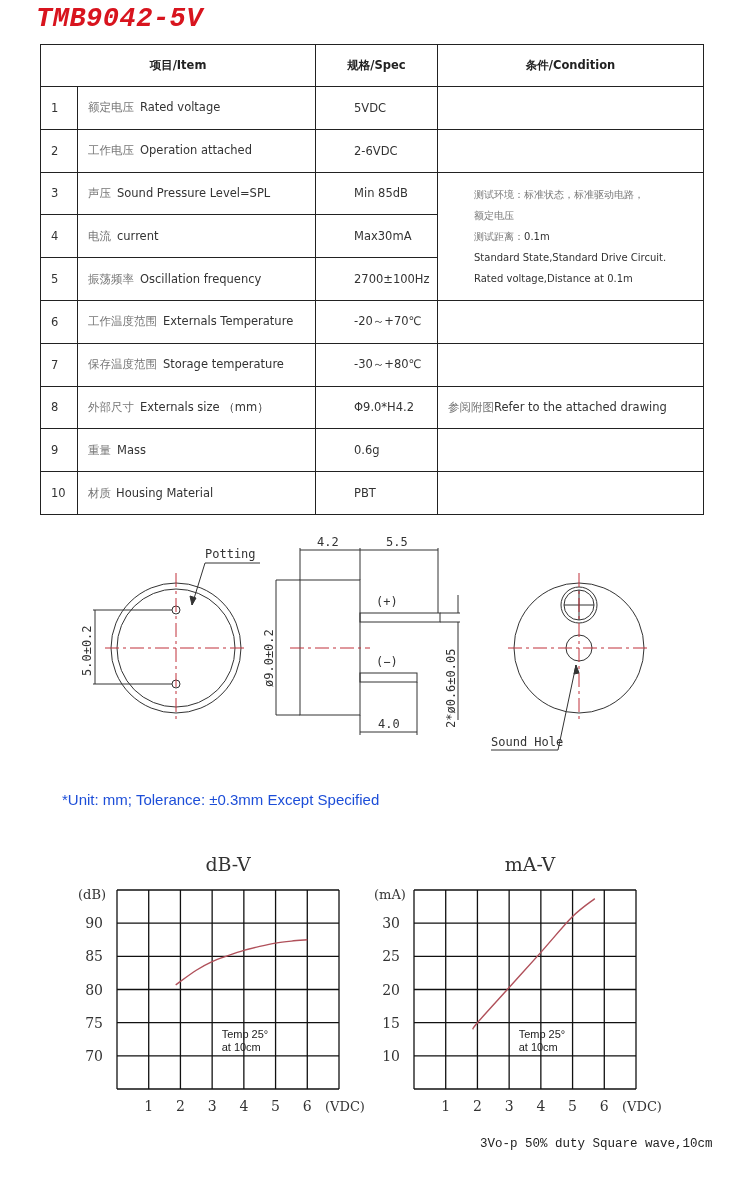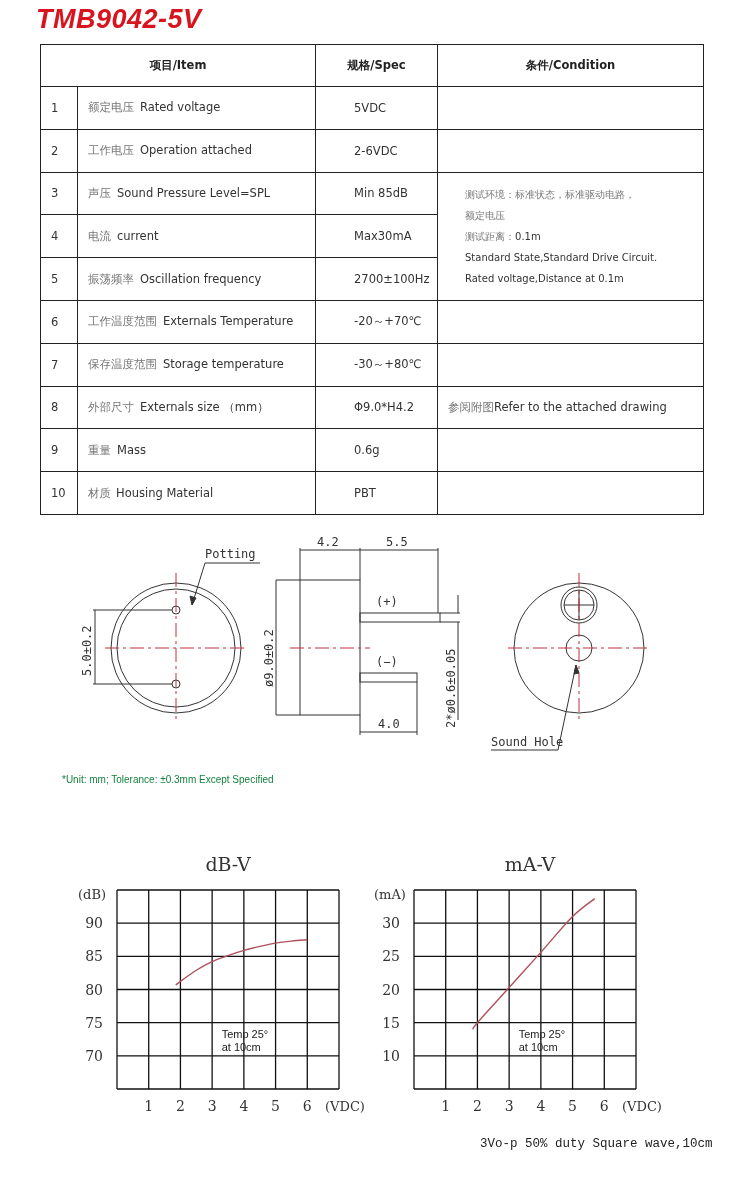--- a/index.html
+++ b/index.html
@@ -1,44 +1,44 @@
 <!DOCTYPE html>
 <html><head>
 <meta charset="utf-8">
 <style>
   * { box-sizing: border-box; margin: 0; padding: 0; }
   html, body { width: 750px; height: 1187px; background: #ffffff; overflow: hidden; }
   body { position: relative; font-family: "Liberation Sans", "DejaVu Sans", sans-serif; color: #333; }
 
   .title {
     position: absolute; left: 36px; top: 4px;
-    font-family: Liberation Sans, sans-serif; font-weight: bold; font-style: italic;
+    font-family: Liberation Mono, monospace; font-weight: bold; font-style: italic;
     font-size: 27px; color: #d8141e; letter-spacing: 0.5px;
   }
 
   table.spec {
     position: absolute; left: 40px; top: 44px; width: 663px;
     border-collapse: collapse; table-layout: fixed;
     font-family: "DejaVu Sans", sans-serif; font-size: 11.5px; color: #333;
   }
-  table.spec td, table.spec th { border: 1.5px solid #222; padding: 0; vertical-align: middle; }
+  table.spec td, table.spec th { border: 1.5px solid #222; padding: 9px; vertical-align: middle; }
   table.spec th { height: 42px; font-weight: bold; font-size: 11.5px; color: #222; }
   table.spec td { height: 42.8px; }
   td.num { padding-left: 10px !important; }
   td.item { padding-left: 10px !important; white-space: nowrap; }
   td.item .cn { color: #777; margin-right: 6px; }
   td.spec-val { padding-left: 38px !important; white-space: nowrap; }
   td.cond { padding-left: 10px !important; }
   .cond-block { padding-left: 27px; line-height: 21px; font-size: 10px; }
   .cond-block .cn { color: #777; }
   .cn { color: #777; }
 
   .drawing { position: absolute; left: 0; top: 520px; width: 750px; height: 240px; }
 
-  .notes { position: absolute; left: 62px; top: 769px; font-family: "Liberation Sans", sans-serif; font-size: 10px; color: #15803d; line-height: 21px; }
+  .notes { position: absolute; left: 62px; top: 789px; font-family: "Liberation Sans", sans-serif; font-size: 15px; color: #1d4ed8; line-height: 21px; }
 
   .charts { position: absolute; left: 0; top: 840px; width: 750px; height: 300px; }
   .footnote { position: absolute; left: 480px; top: 1137px; font-family: Liberation Mono, monospace; font-size: 12.5px; color: #222; }
 </style>
 </head>
 <body>
 
 <div class="title">TMB9042-5V</div>
 
 <table class="spec">

